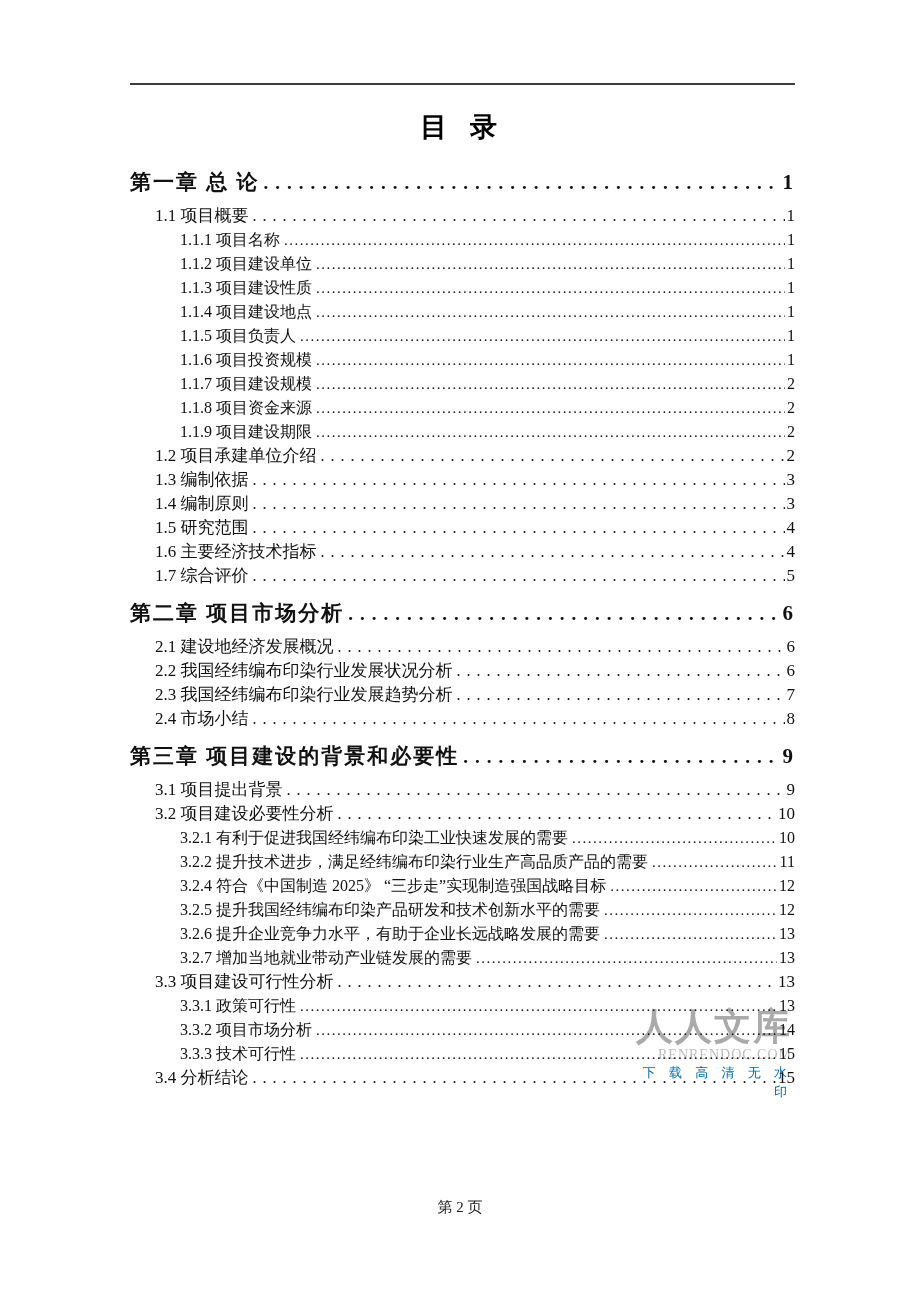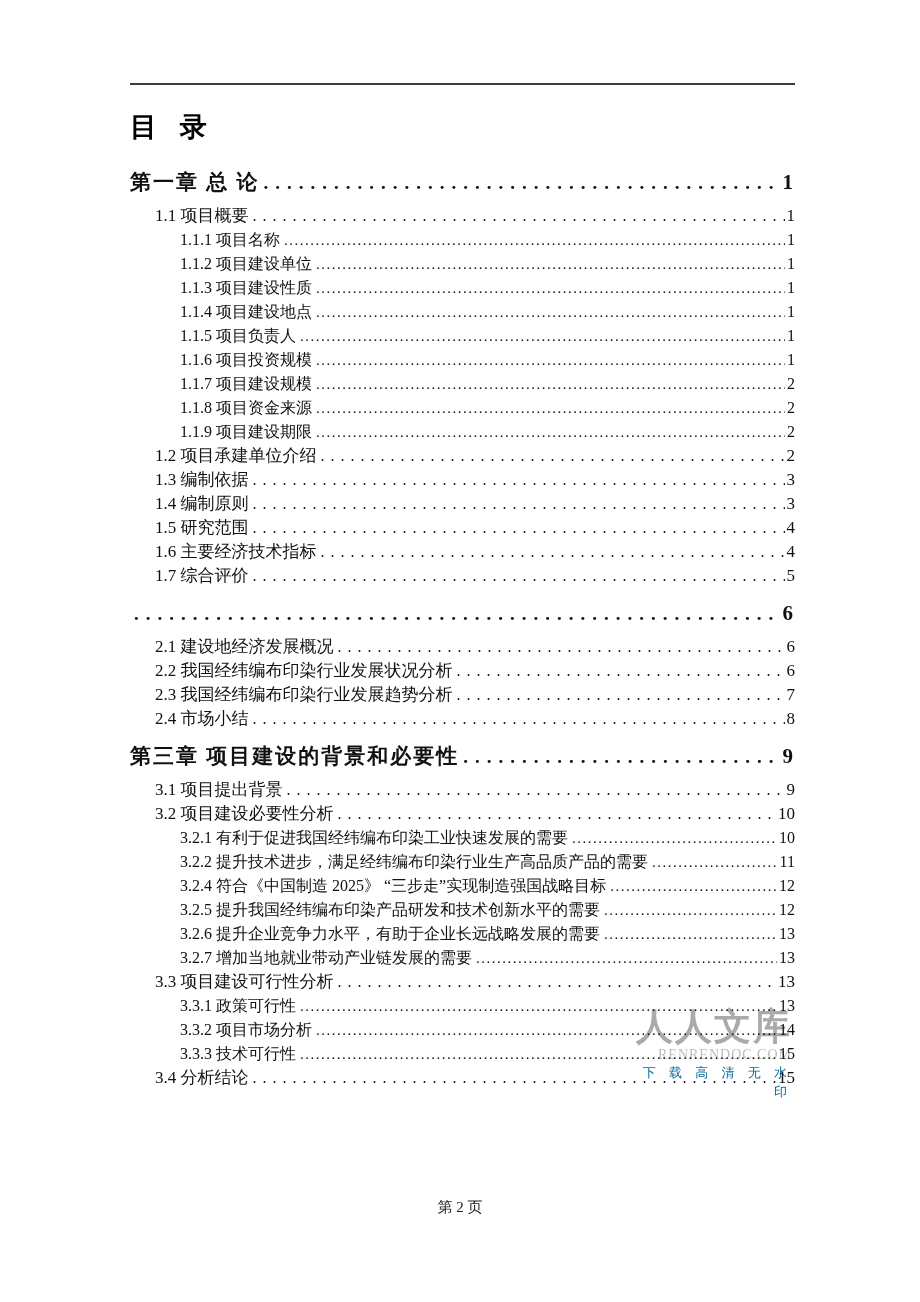--- a/index.html
+++ b/index.html
@@ -25,21 +25,21 @@
   .note {
     margin-top: 18px;
     font-size: 16.5px;
     line-height: 30px;
     color: #151515;
   }
   .note .line1 { text-align: left; white-space: nowrap; }
   .note .line2 { text-align: center; }
   .doc-title {
     margin-top: 24px;
-    text-align: left;
+    text-align: center;
     font-size: 27px;
     font-weight: bold;
     letter-spacing: 8px;
     color: #000;
   }
   .toc { margin-top: 22px; }
   .toc-row {
     display: flex;
     align-items: baseline;
     line-height: 24px;
@@ -207,20 +207,21 @@
         <span class="toc-label">1.6 主要经济技术指标</span>
         <span class="toc-leader" aria-hidden="true">............................................................................................................................................................................................................................</span>
         <span class="toc-page">4</span>
       </div>
       <div class="toc-row lvl2">
         <span class="toc-label">1.7 综合评价</span>
         <span class="toc-leader" aria-hidden="true">............................................................................................................................................................................................................................</span>
         <span class="toc-page">5</span>
       </div>
       <div class="toc-row lvl1">
+        <span class="toc-label">第二章 项目市场分析</span>
         <span class="toc-leader" aria-hidden="true">............................................................................................................................................................................................................................</span>
         <span class="toc-page">6</span>
       </div>
       <div class="toc-row lvl2">
         <span class="toc-label">2.1 建设地经济发展概况</span>
         <span class="toc-leader" aria-hidden="true">............................................................................................................................................................................................................................</span>
         <span class="toc-page">6</span>
       </div>
       <div class="toc-row lvl2">
         <span class="toc-label">2.2 我国经纬编布印染行业发展状况分析</span>

